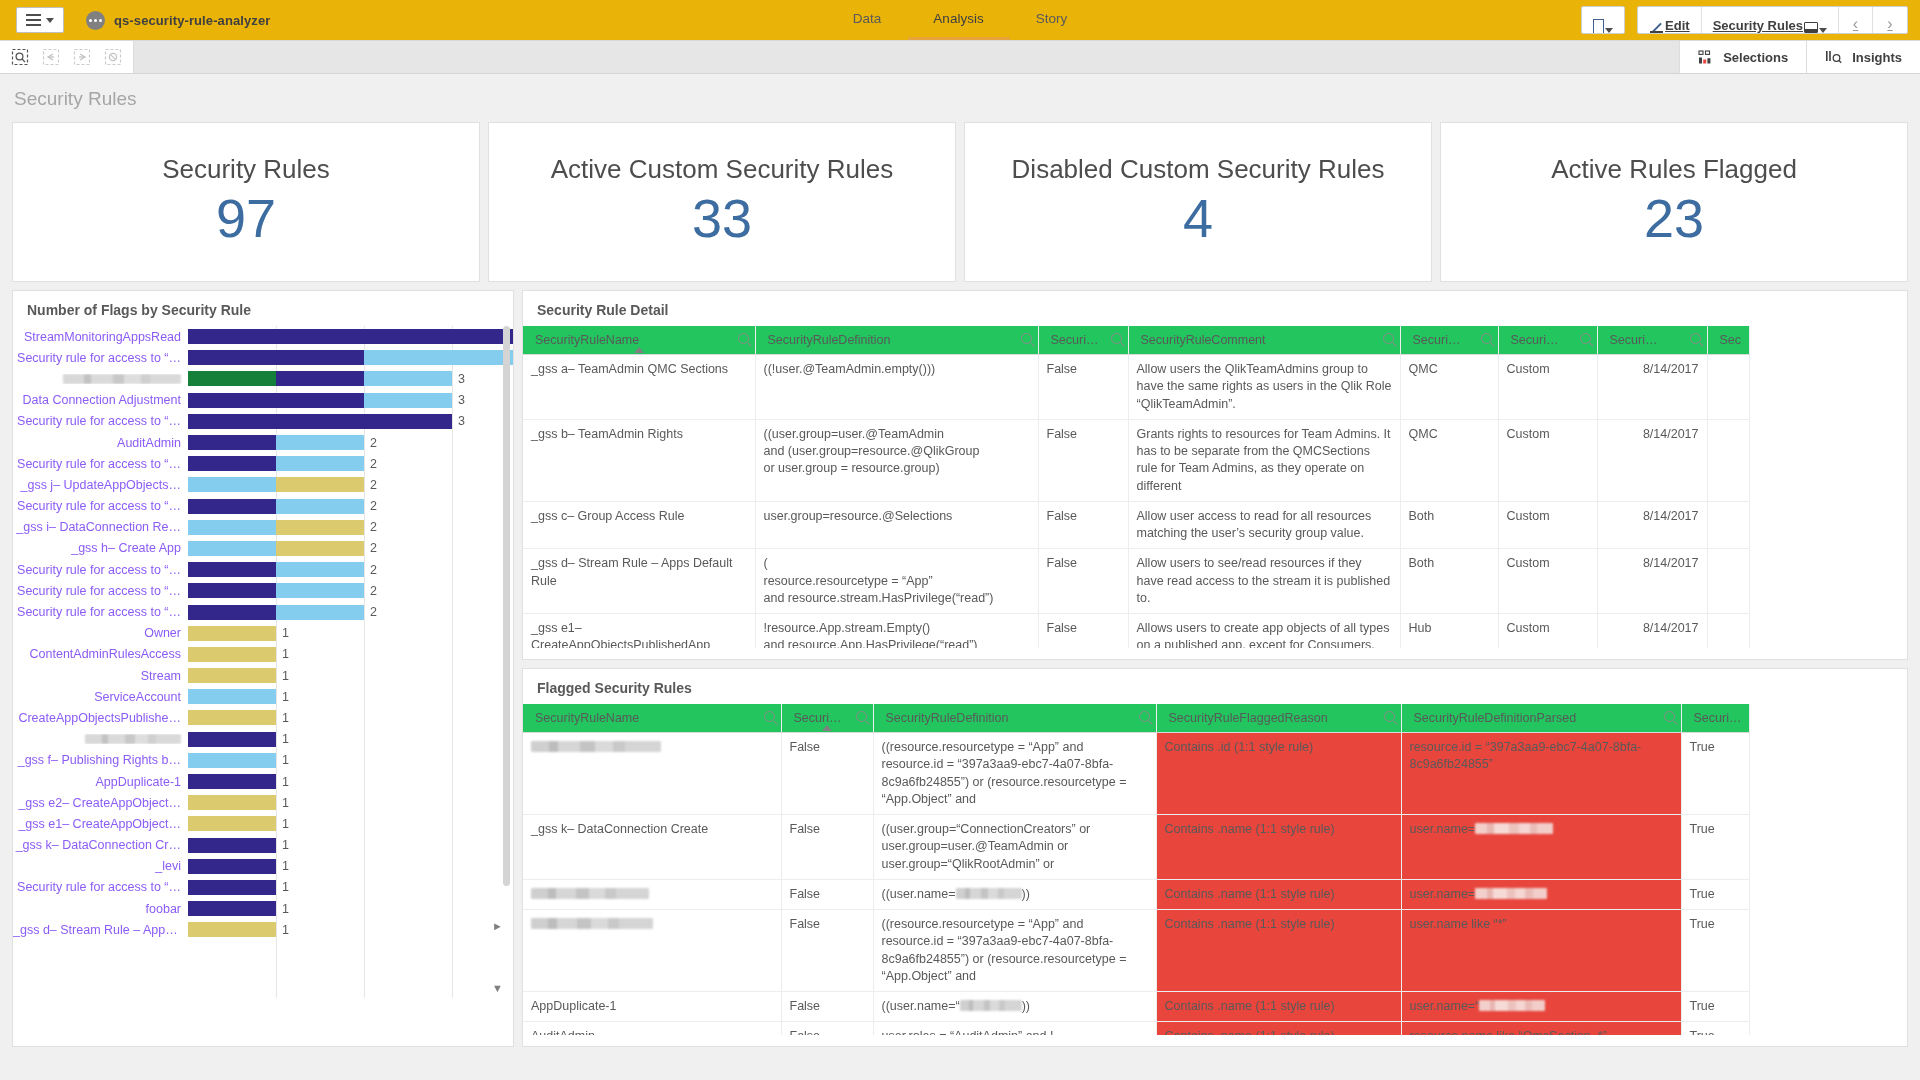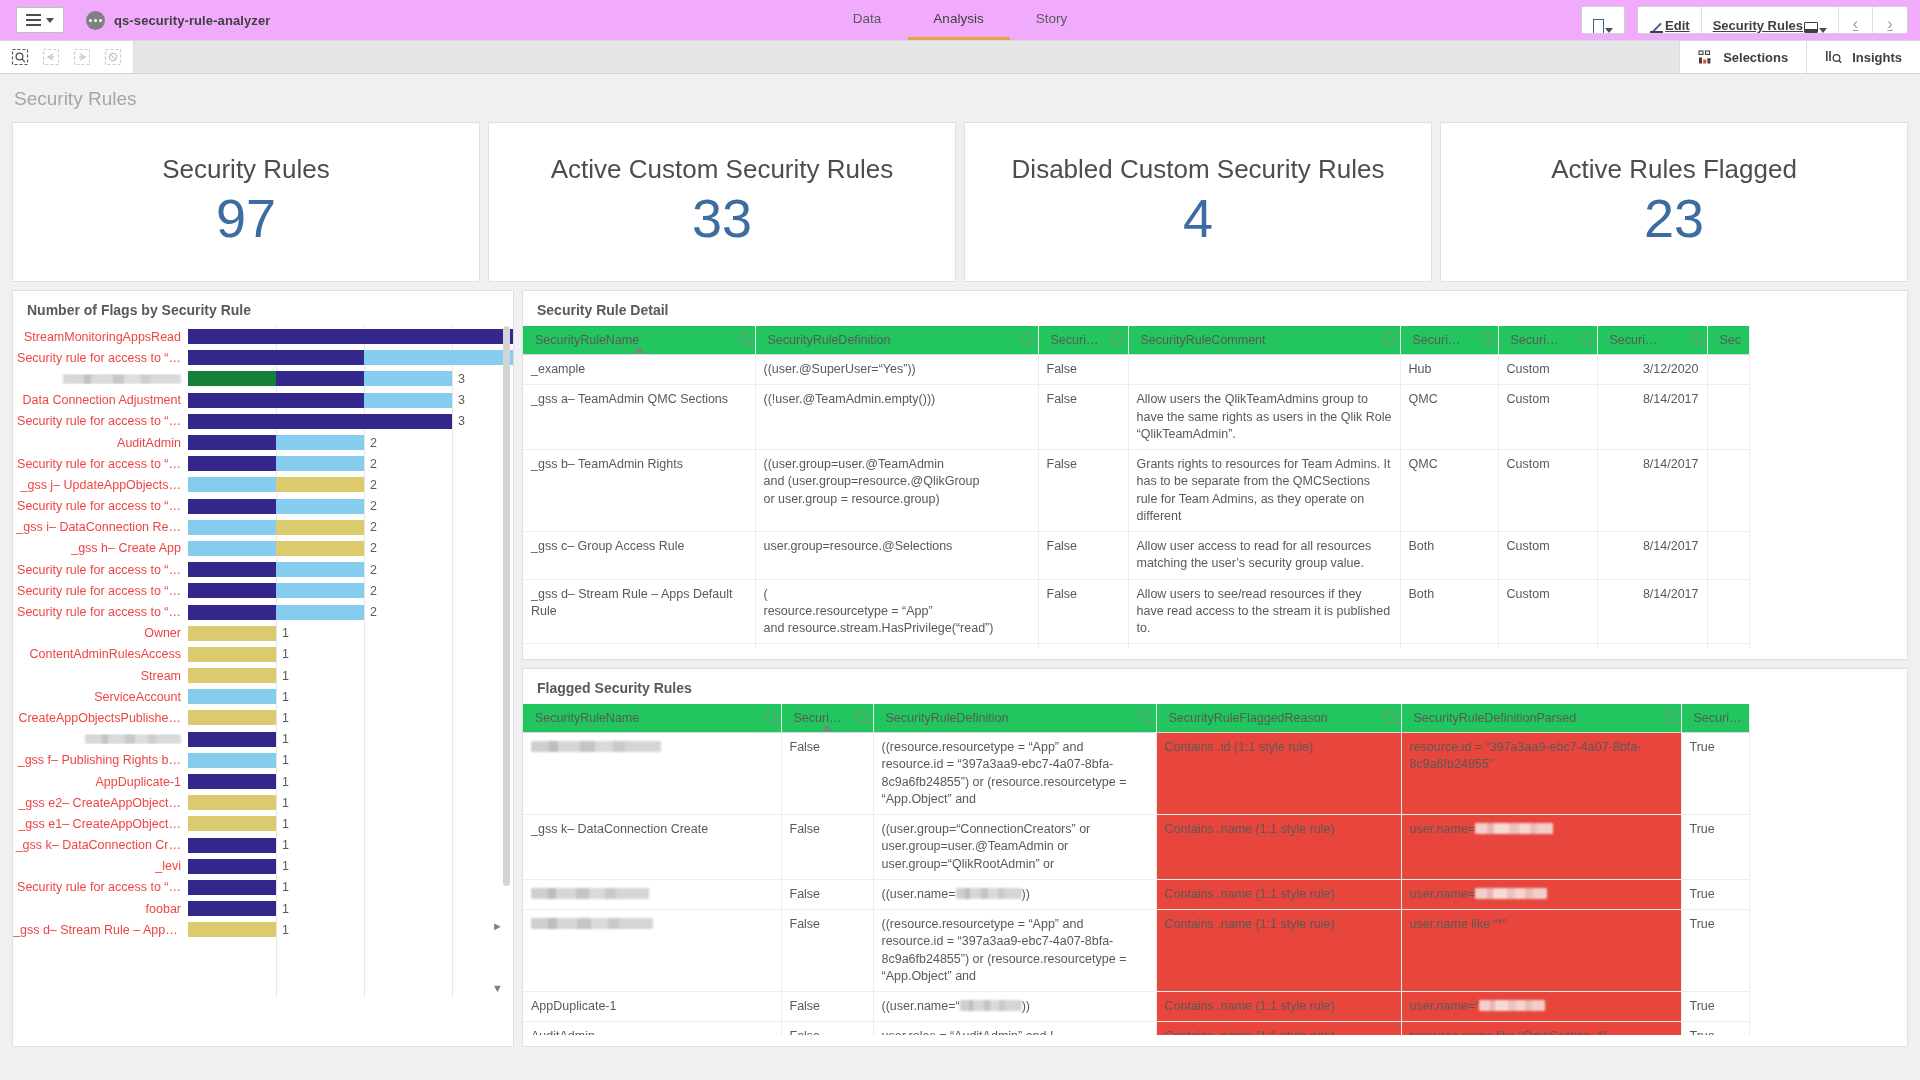--- a/index.html
+++ b/index.html
@@ -3,21 +3,21 @@
 <meta charset="utf-8">
 <style>
   * { box-sizing: border-box; margin:0; padding:0; }
   html,body { width:1920px; height:1080px; overflow:hidden; }
   body {
     font-family: "Liberation Sans", sans-serif;
     background:#f0f0f0; color:#595959; font-size:13px;
   }
 
   
-  .topbar{height:41px;background:#f0abfc;border-bottom:1px solid #d9d9d9;display:flex;align-items:center;position:relative;}
+  .topbar{height:41px;background:#eab308;border-bottom:1px solid #d9d9d9;display:flex;align-items:center;position:relative;}
   .hamburger{margin-left:16px;width:48px;height:26px;border:1px solid #bfbfbf;border-radius:2px;display:flex;align-items:center;justify-content:center;gap:5px;background:#fff;cursor:pointer;}
   .ham-lines{display:flex;flex-direction:column;gap:3px;}
   .ham-lines i{display:block;width:15px;height:2px;background:#4d4d4d;}
   .caret{width:0;height:0;border-left:4px solid transparent;border-right:4px solid transparent;border-top:5px solid #4d4d4d;}
   .app-chip{display:flex;align-items:center;gap:9px;margin-left:22px;}
   .app-glyph{width:19px;height:19px;border-radius:50%;background:#808080;display:flex;align-items:center;justify-content:center;gap:2px;}
   .app-glyph i{width:3px;height:3px;border-radius:50%;background:#fff;display:block;}
   .app-name{font-weight:bold;font-size:13px;color:#404040;letter-spacing:.1px;}
   .nav-tabs{position:absolute;left:50%;transform:translateX(-50%);display:flex;height:100%;align-items:stretch;}
   .nav-tab{padding:0 26px;display:flex;align-items:center;font-size:13.5px;color:#595959;cursor:pointer;border-bottom:3px solid transparent;}
@@ -58,21 +58,21 @@
   .content{display:flex;gap:8px;margin-top:8px;height:757px;}
   .left-col{width:502px;}
   .right-col{flex:1;display:flex;flex-direction:column;gap:8px;}
 
   .panel{background:#fff;border:1px solid #e0e0e0;position:relative;overflow:hidden;}
   .panel-title{font-size:14px;font-weight:bold;color:#595959;padding:11px 14px 8px 14px;}
 
   
   .chart-body{position:relative;height:672px;padding:0 0 0 0;}
   .bar-row{display:flex;align-items:center;height:21.2px;}
-  .bar-label{width:175px;text-align:right;padding-right:7px;font-size:12.5px;color:#ef4444;white-space:nowrap;overflow:hidden;text-overflow:ellipsis;flex:none;}
+  .bar-label{width:175px;text-align:right;padding-right:7px;font-size:12.5px;color:#8b5cf6;white-space:nowrap;overflow:hidden;text-overflow:ellipsis;flex:none;}
   .bar-label.redact{display:flex;justify-content:flex-end;align-items:center;}
   .redact-blk{height:10px;background:linear-gradient(90deg,#d8d8d8 0 18%,#c2c2c2 18% 24%,#dadada 24% 42%,#c8c8c8 42% 52%,#dedede 52% 66%,#cfcfcf 66% 74%,#d9d9d9 74% 100%);filter:blur(1.1px);border-radius:1px;}
   .bar-track{flex:1;position:relative;height:100%;display:flex;align-items:center;}
   .bar-stack{display:flex;height:15px;}
   .seg{height:100%;}
   .bar-val{font-size:12.5px;color:#595959;margin-left:6px;}
   .gridline{position:absolute;top:0;bottom:0;width:1px;background:#e6e6e6;}
   .chart-scroll{position:absolute;right:2px;top:0;bottom:0;width:9px;}
   .chart-scroll .thumb{position:absolute;top:0;width:7px;height:560px;background:#d4d4d4;border-radius:4px;left:1px;}
   .scroll-arrow{position:absolute;right:6px;font-size:11px;color:#7f7f7f;}
@@ -576,30 +576,20 @@
       <span class="srch"><span class="search-ico"></span></span>
       
     </th>
     <th style="width:40px">
       <span>Sec</span>
       
       
     </th>
                 </tr>
                 <tr>
-    <td>_example</td>
-    <td>((user.@SuperUser=“Yes”))</td>
-    <td>False</td>
-    <td></td>
-    <td>Hub</td>
-    <td>Custom</td>
-    <td class="num">3/12/2020</td>
-    <td></td>
-  </tr>
-                <tr>
     <td>_gss a– TeamAdmin QMC Sections</td>
     <td>((!user.@TeamAdmin.empty()))</td>
     <td>False</td>
     <td>Allow users the QlikTeamAdmins group to have the same rights as users in the Qlik Role “QlikTeamAdmin”.</td>
     <td>QMC</td>
     <td>Custom</td>
     <td class="num">8/14/2017</td>
     <td></td>
   </tr>
                 <tr>

